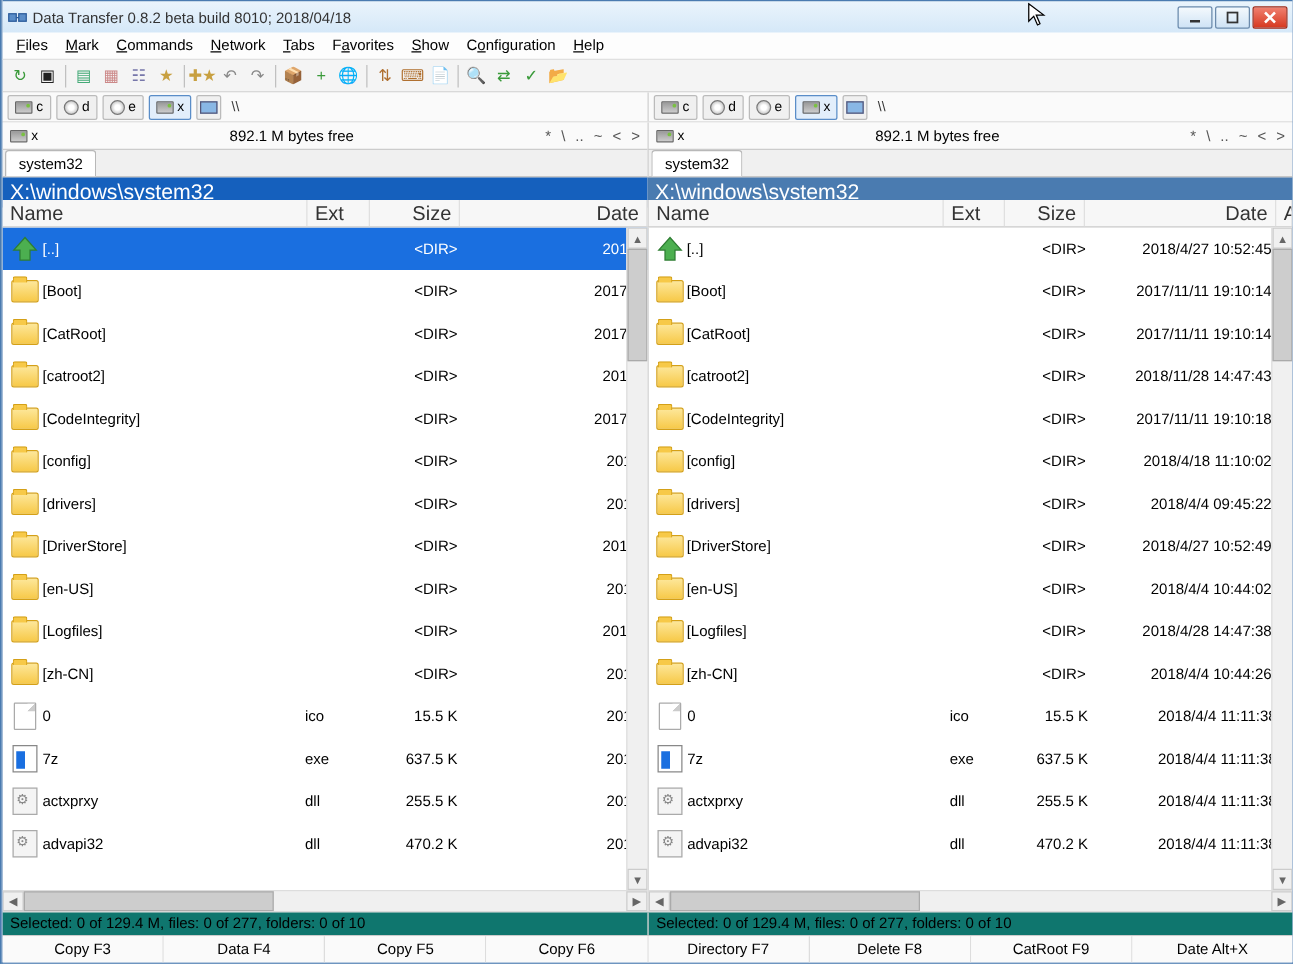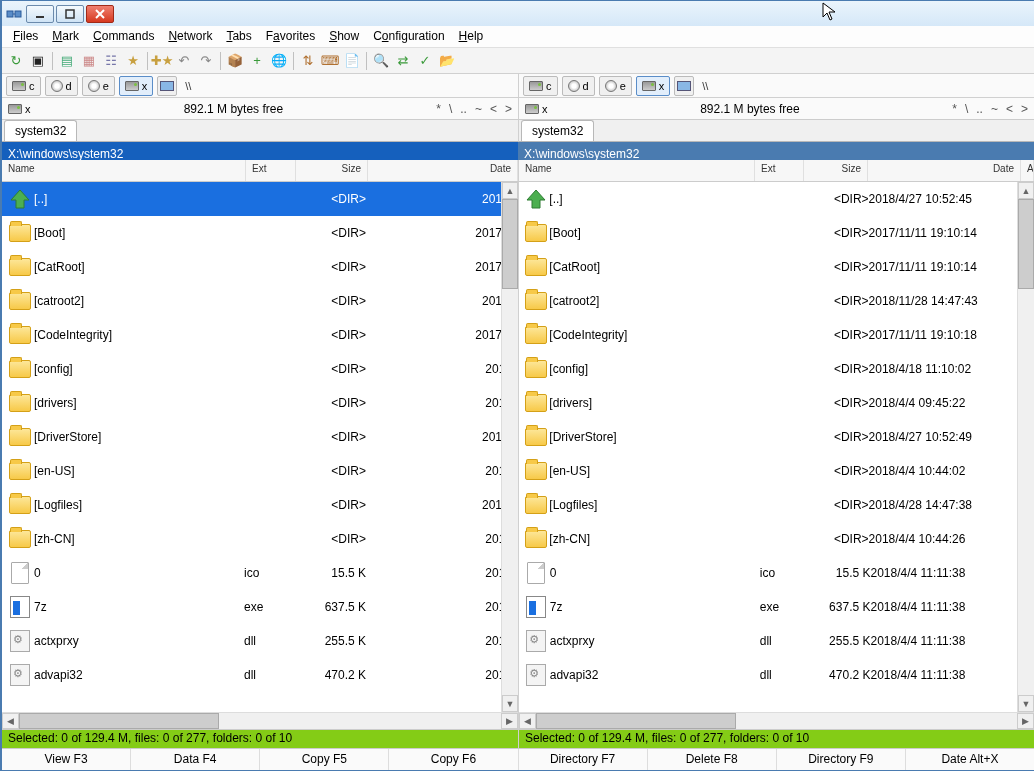--- a/index.html
+++ b/index.html
@@ -49,28 +49,28 @@
   .th-nav span { cursor: pointer; }
 
   
   .paneltabs { display: flex; height: 22px; }
   .paneltab-row { width: 50%; display: flex; align-items: flex-end; border-bottom: 1px solid #b8b8b8; background: #f0f0f0; }
   .paneltab-row + .paneltab-row { border-left: 1px solid #d0d0d0; }
   .paneltab { padding: 3px 10px; border: 1px solid #b8b8b8; border-bottom: none; border-top-left-radius: 3px; border-top-right-radius: 3px; background: #fff; margin-left: 2px; font-size: 12px; cursor: pointer; }
 
   
   .pathbars { display: flex; height: 18px; }
-  .pathbar { width: 50%; background: #1560bd; color: #fff; padding: 12px 6px; font-size: 12px; display: flex; align-items: center; }
+  .pathbar { width: 50%; background: #1560bd; color: #fff; padding: 12px 6px; font-size: 17px; display: flex; align-items: center; }
   .pathbar.inactive { background: #4a7bb0; }
 
   
   .cols { display: flex; height: 22px; }
   .col-row { width: 50%; display: flex; border-bottom: 1px solid #ccc; background: #f7f7f7; }
   .col-row + .col-row { border-left: 1px solid #d0d0d0; }
-  .col { padding: 3px 6px; border-right: 1px solid #e0e0e0; font-size: 10px; color: #333; cursor: pointer; overflow:hidden; white-space:nowrap; }
+  .col { padding: 3px 6px; border-right: 1px solid #e0e0e0; font-size: 16px; color: #333; cursor: pointer; overflow:hidden; white-space:nowrap; }
   .col-row.left .col.name { width: 244px; }
   .col-row.left .col.ext  { width: 50px; }
   .col-row.left .col.size { width: 72px; text-align: right; }
   .col-row.left .col.date { flex: 1; text-align: right; }
   .col-row.right .col.name { width: 244px; }
   .col-row.right .col.ext  { width: 50px; }
   .col-row.right .col.size { width: 66px; text-align: right; }
   .col-row.right .col.date { width: 158px; text-align: right; }
   .col-row.right .col.att  { flex: 1; text-align: right; }
 
@@ -81,21 +81,21 @@
   .filelist { flex: 1; overflow: hidden; position: relative; }
   .row { display: flex; align-items: center; height: 34px; padding: 0 4px; cursor: pointer; }
   .row.selected { background: #1a6fe0; color: #fff; }
   .row .icon { width: 28px; display: flex; justify-content: center; }
   .row .name { flex: 0 0 210px; overflow: hidden; white-space: nowrap; }
   .panel.left .row .ext  { width: 50px; }
   .panel.left .row .size { width: 72px; text-align: right; }
   .panel.left .row .date { flex: 1; text-align: right; padding-right: 2px; }
   .panel.right .row .ext  { width: 50px; }
   .panel.right .row .size { width: 66px; text-align: right; }
-  .panel.right .row .date { width: 158px; text-align: left; }
+  .panel.right .row .date { width: 158px; text-align: right; }
   .panel.right .row .att  { flex: 1; text-align: right; padding-right: 2px; }
 
   .folder-icon { width: 22px; height: 18px; background: linear-gradient(#fde79a,#f7c948); border: 1px solid #d4a017; border-radius: 2px; position: relative; }
   .folder-icon::before { content:""; position:absolute; top:-4px; left:0; width:10px; height:4px; background:#f7c948; border:1px solid #d4a017; border-bottom:none; border-radius:2px 2px 0 0; }
   .up-icon { width: 22px; height: 22px; }
   .file-icon { width: 18px; height: 22px; background: #fff; border: 1px solid #aaa; border-radius: 1px; position: relative; }
   .file-icon::before { content:""; position:absolute; top:0; right:0; width:6px; height:6px; background:linear-gradient(135deg,#fff 50%,#ccc 50%); }
   .exe-icon { width: 20px; height: 22px; background: #fff; border: 1px solid #888; position: relative; }
   .exe-icon::after { content:""; position:absolute; left:2px; top:4px; width:7px; height:14px; background:#1a6fe0; }
   .dll-icon { width: 20px; height: 22px; background: #f4f4f4; border: 1px solid #aaa; position: relative; }
@@ -106,21 +106,21 @@
   .vscroll .arrow { height: 17px; display:flex; align-items:center; justify-content:center; background:#f0f0f0; border:1px solid #ccc; font-size:9px; cursor:pointer; color:#666; }
   .vscroll .thumb { flex: 0 0 90px; background: #cdcdcd; border:1px solid #aaa; margin:0; }
   .vscroll .track { flex: 1; }
   .hscroll { position: absolute; left:0; right:0; bottom:0; height:17px; background:#f0f0f0; border-top:1px solid #ddd; display:flex; }
   .hscroll .arrow { width:17px; display:flex; align-items:center; justify-content:center; border:1px solid #ccc; font-size:9px; cursor:pointer; color:#666; }
   .hscroll .thumb { flex: 0 0 200px; background:#cdcdcd; border:1px solid #aaa; }
   .hscroll .track { flex:1; }
 
   
   .statusbars { display: flex; height: 19px; border-top: 1px solid #ccc; }
-  .statusbar { width: 50%; padding: 1px 6px; font-size: 12px; background: #84cc16; }
+  .statusbar { width: 50%; padding: 1px 6px; font-size: 12px; background: #0f766e; }
   .statusbar + .statusbar { border-left: 1px solid #d0d0d0; }
 
   
   .fkeys { display: flex; height: 22px; border-top: 1px solid #ccc; }
   .fkey { flex: 1; text-align: center; padding: 3px 0; border-right: 1px solid #ddd; background: #fafafa; cursor: pointer; font-size: 12px; }
   .fkey:last-child { border-right: none; }
 
   
   .cursor-img { position:absolute; left: 820px; top: 1px; font-size: 16px; color:#111; pointer-events:none; }
 </style>
@@ -128,20 +128,21 @@
 <body>
 
 <div class="titlebar">
   <span class="app-icon">
     <svg width="16" height="16" viewBox="0 0 16 16">
         <rect x="1" y="5" width="6" height="6" fill="#5a8dc8" stroke="#2a5a9a"></rect>
         <rect x="9" y="5" width="6" height="6" fill="#5a8dc8" stroke="#2a5a9a"></rect>
         <path d="M7 8 L9 8" stroke="#2a5a9a"></path>
       </svg>
   </span>
+  <span class="title">Data Transfer 0.8.2 beta build 8010; 2018/04/18</span>
   <span class="cursor-img">
     <svg width="16" height="20" viewBox="0 0 16 20">
         <path d="M1 1 L1 15 L5 11 L8 18 L10 17 L7 10 L13 10 Z" fill="#fff" stroke="#000"></path>
       </svg>
   </span>
   <div class="win-btns">
     <div class="win-btn">
         <svg width="10" height="10">
           <line x1="1" y1="8" x2="9" y2="8" stroke="#333" stroke-width="2"></line>
         </svg>
@@ -632,21 +633,21 @@
     </div>
   </div>
 </div>
 
 <div class="statusbars">
   <div class="statusbar">Selected: 0 of 129.4 M, files: 0 of 277, folders: 0 of 10</div>
   <div class="statusbar">Selected: 0 of 129.4 M, files: 0 of 277, folders: 0 of 10</div>
 </div>
 
 <div class="fkeys" id="fkeys">
-    <div class="fkey">View F3</div>
+    <div class="fkey">Copy F3</div>
     <div class="fkey">Data F4</div>
     <div class="fkey">Copy F5</div>
     <div class="fkey">Copy F6</div>
     <div class="fkey">Directory F7</div>
     <div class="fkey">Delete F8</div>
-    <div class="fkey">Directory F9</div>
+    <div class="fkey">CatRoot F9</div>
     <div class="fkey">Date Alt+X</div>
   </div>
 
 </body></html>

